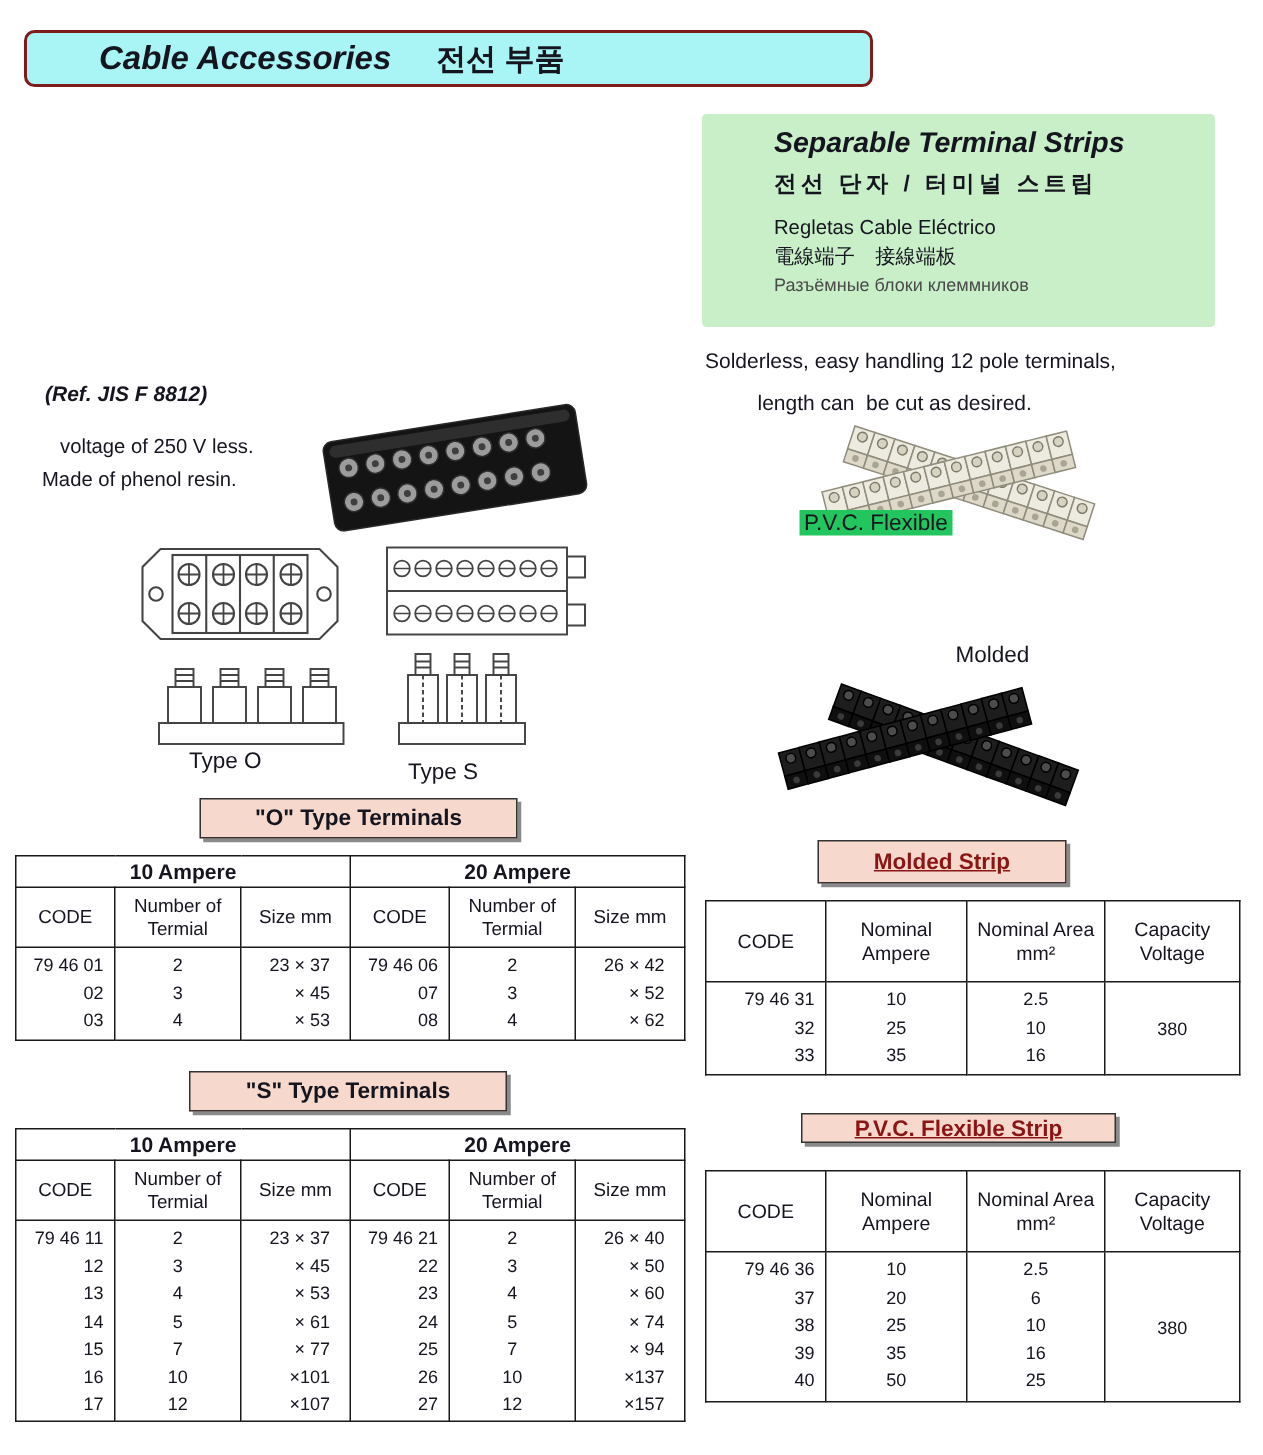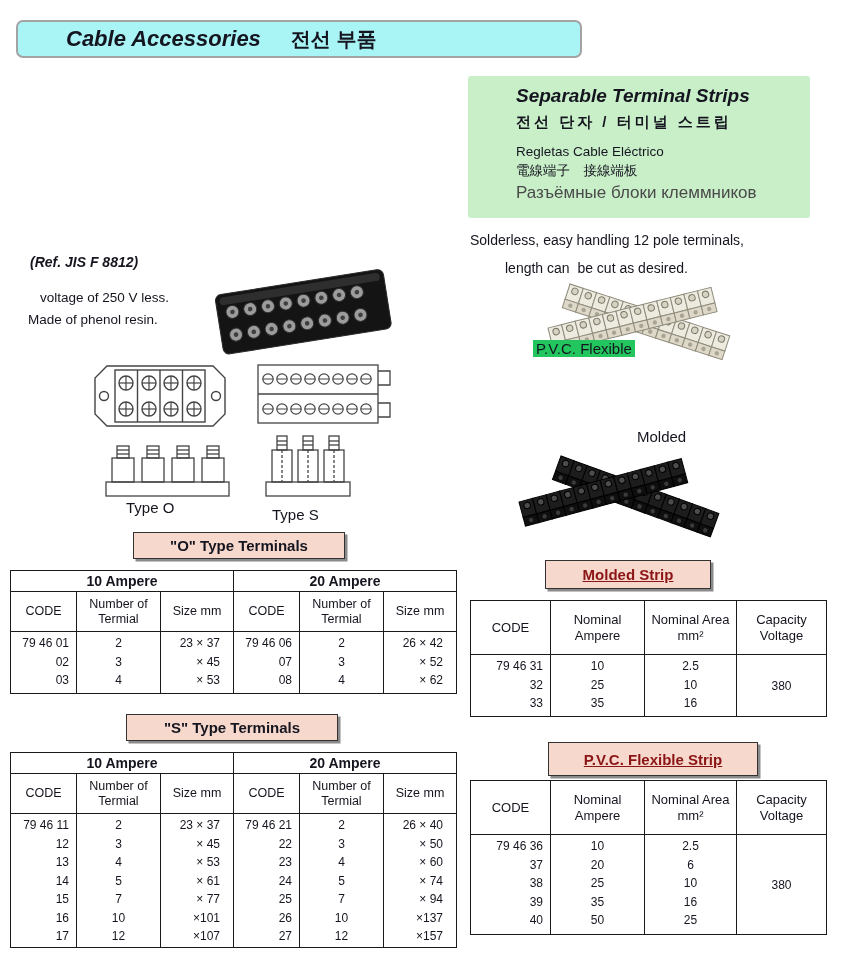--- a/index.html
+++ b/index.html
@@ -2,35 +2,35 @@
 <html><head>
 <meta charset="utf-8">
 <style>
   html,body{margin:0;padding:0;background:#ffffff;}
   .page{position:relative;width:842px;height:970px;background:#ffffff;
         font-family:"Liberation Sans",sans-serif;color:#15151f;overflow:hidden;}
   .abs{position:absolute;}
 
   
   .banner{left:16px;top:20px;width:566px;height:38px;background:#a9f4f4;
-          border:2px solid #a3a3a3;border-radius:7px;display:flex;align-items:center;
+          border:2px solid #7f1d1d;border-radius:7px;display:flex;align-items:center;
           padding-left:48px;gap:30px;box-sizing:border-box;}
   .banner .t-en{font-style:italic;font-weight:bold;font-size:22px;}
   .banner .t-ko{font-weight:bold;font-size:20px;}
 
   
   .green{background:#c9efc9;border-radius:3px;box-sizing:border-box;padding:9px 12px;}
   .gb-left{left:18px;top:76px;width:438px;height:154px;}
   .gb-right{left:468px;top:76px;width:342px;height:142px;padding-left:48px;}
   .h-title{font-size:19px;font-weight:bold;font-style:italic;margin-bottom:2px;}
   .h-sub{font-size:14.5px;font-weight:bold;font-style:italic;margin-bottom:4px;}
   .h-kr{font-size:15px;font-weight:bold;letter-spacing:2px;margin-bottom:12px;}
   .h-kr2{font-size:15px;font-weight:bold;letter-spacing:3px;margin:6px 0 12px 0;}
   .h-sm{font-size:13.5px;margin-bottom:3px;}
-  .h-ru{font-size:17px;color:#4a4a4a;}
+  .h-ru{font-size:12px;color:#4a4a4a;}
 
   .note{font-size:13.5px;}
   .ref{font-size:14px;font-weight:bold;font-style:italic;}
   .pre{white-space:pre;}
   .lbl{font-size:15px;}
 
   
   .ptitle{background:#f6d8cd;border:1.5px solid #333;box-shadow:2.5px 2.5px 0 #8a8a8a;
           display:flex;align-items:center;justify-content:center;font-weight:bold;
           font-size:15px;box-sizing:border-box;}
@@ -463,21 +463,21 @@
       <td class="c-num">
             <div>2.5</div>
             <div>10</div>
             <div>16</div>
           </td>
       <td class="c-volt">380</td>
     </tr>
   </tbody>
     </table>
 
-  <div class="abs ptitle red" style="left:548px;top:742px;width:210px;height:34px;">P.V.C. Flexible Strip</div>
+  <div class="abs ptitle red" style="left:534px;top:742px;width:210px;height:20px;">P.V.C. Flexible Strip</div>
 
   <table class="tbl" style="left:470px;top:780px;width:356px;">
     <colgroup>
         <col style="width:80px">
         <col style="width:94px">
         <col style="width:92px">
         <col style="width:90px">
       </colgroup>
     <tbody>
         <tr>

